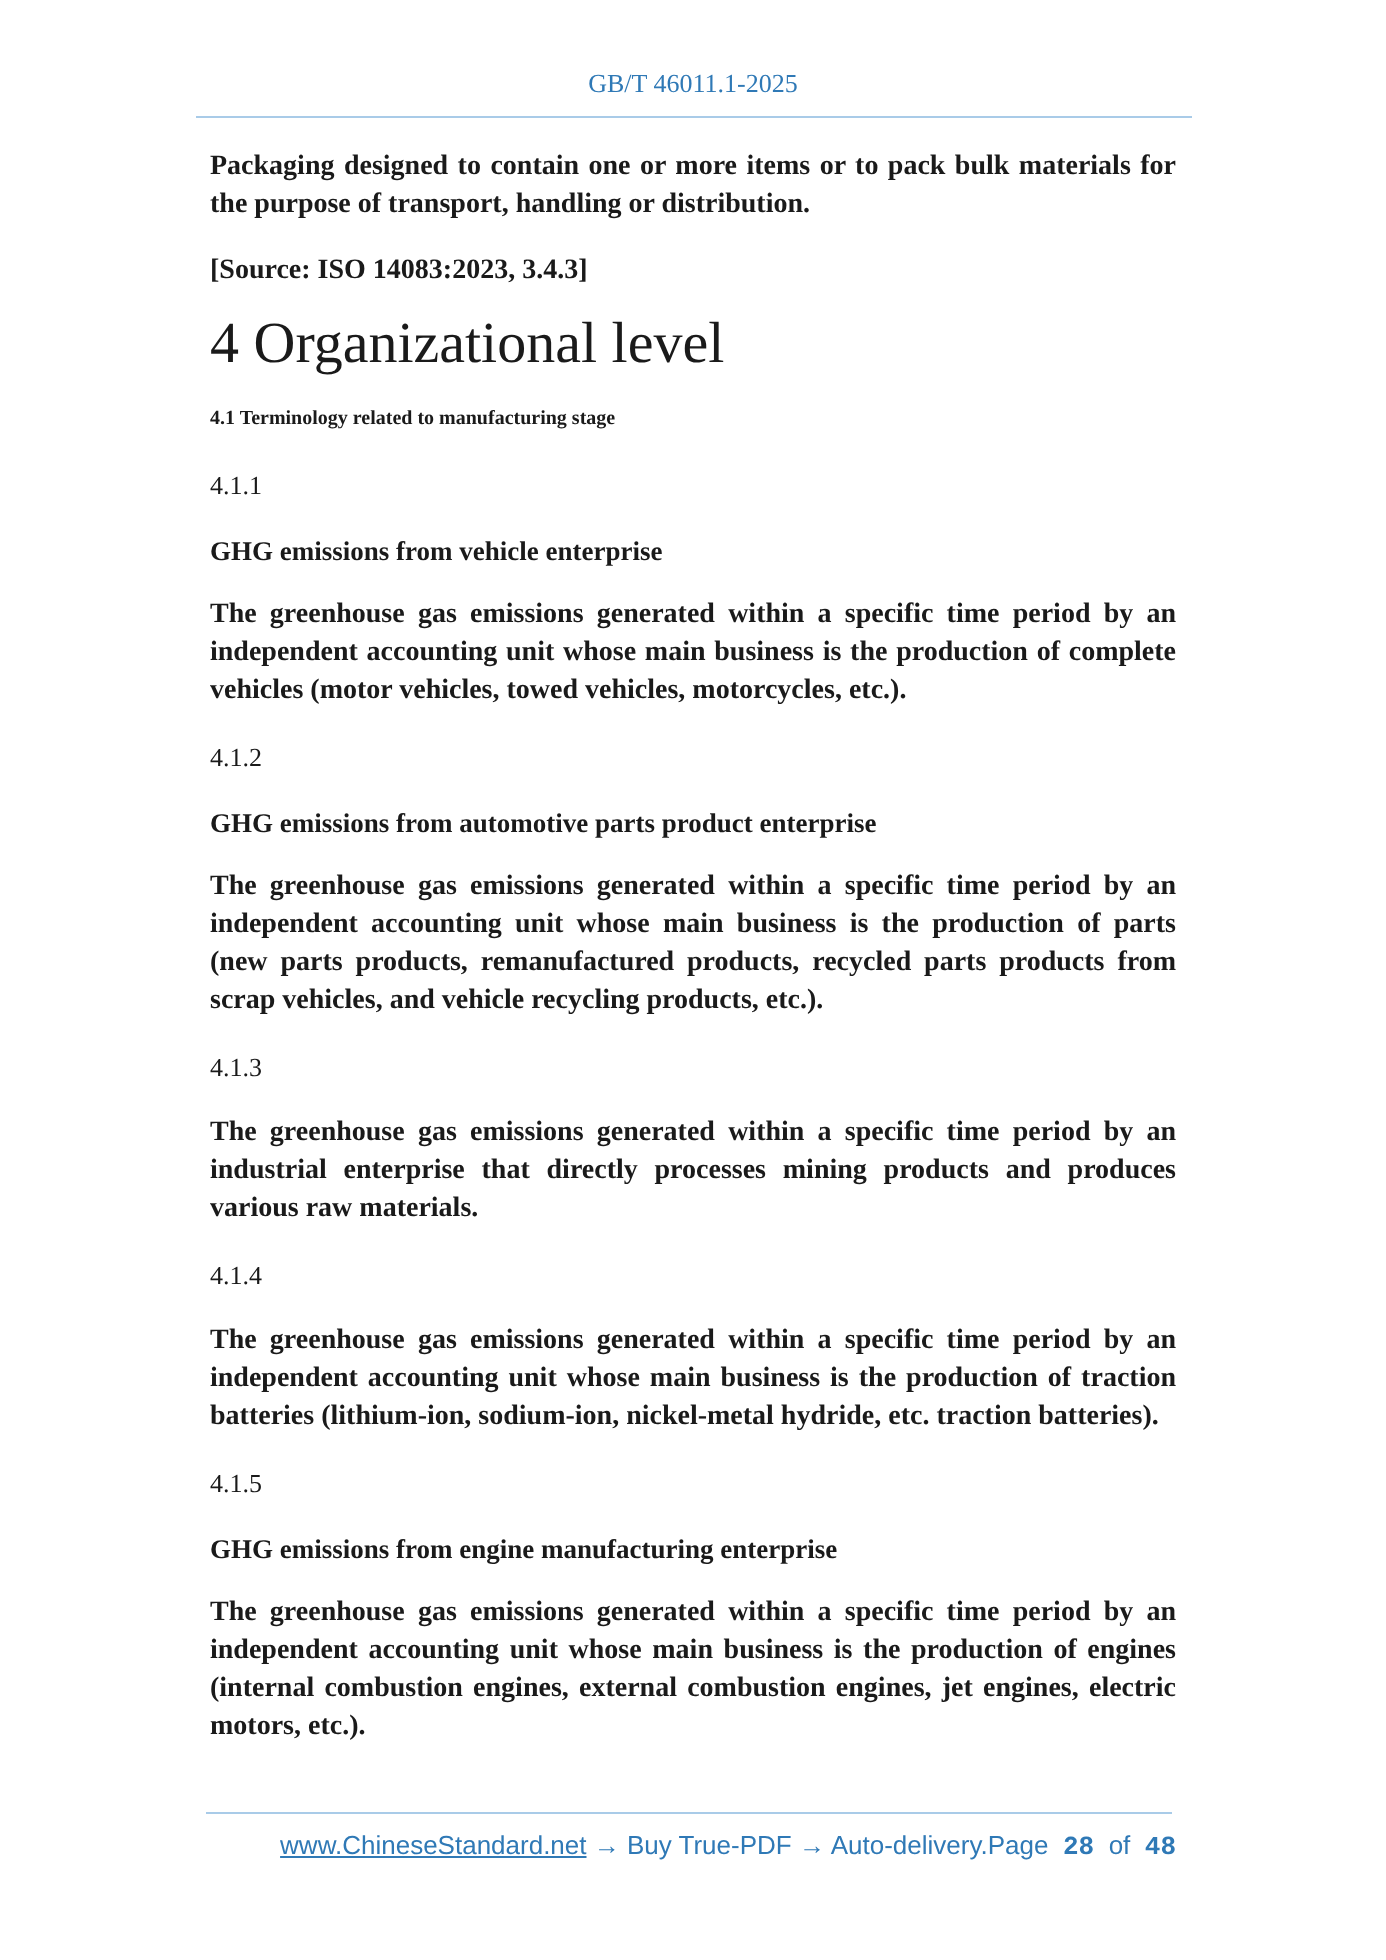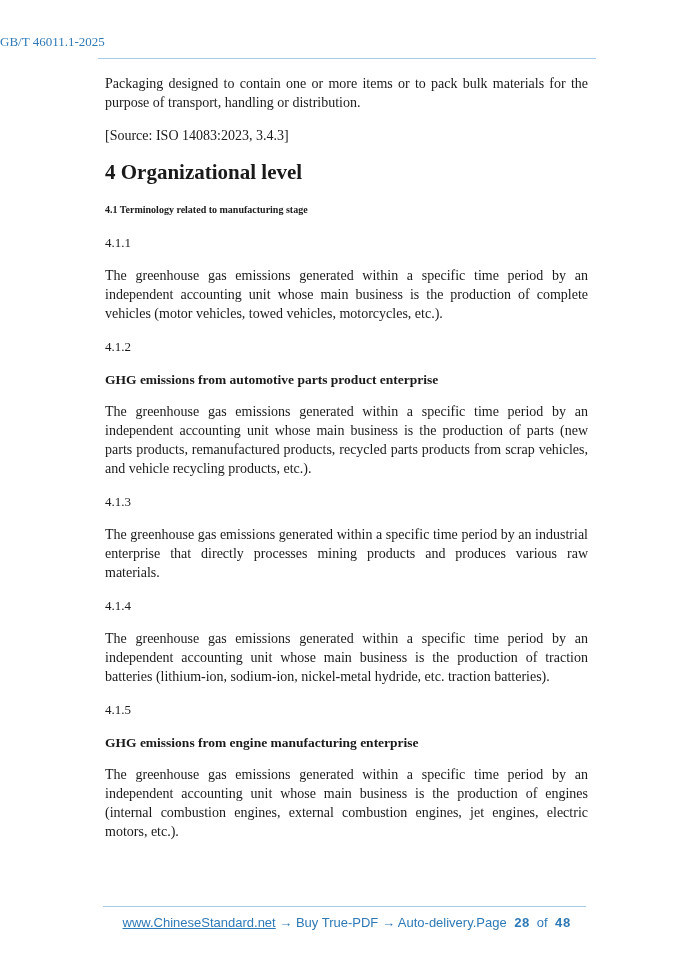--- a/index.html
+++ b/index.html
@@ -1,50 +1,51 @@
 <!DOCTYPE html>
 <html><head>
 <meta charset="utf-8">
 <style>
   html, body { margin: 0; padding: 0; background: #ffffff; }
   body { width: 693px; height: 980px; position: relative; overflow: hidden;
          font-family: "Liberation Serif", serif; color: #1a1a1a; }
-  .header { position: absolute; top: 34px; left: 0; width: 693px; text-align: left;
+  .header { position: absolute; top: 34px; left: 0; width: 693px; text-align: center;
             font-size: 13px; color: #2f79b6; }
   .header-rule { position: absolute; top: 58px; left: 98px; width: 498px; height: 0;
                  border-top: 1px solid #a9cbe8; }
   .content { position: absolute; top: 74px; left: 105px; width: 483px; }
-  .p { font-size: 14px; line-height: 19px; text-align: justify; margin: 0 0 14px 0; }
-  .h1 { font-size: 21px; font-weight: bold; margin: 8px 0 15px 0; line-height: 26px; }
+  .p { font-size: 14px; line-height: 19px; text-align: justify; margin: 0 0 14px 0; font-weight: bold; }
+  .h1 { font-size: 29px; font-weight: normal; margin: 8px 0 15px 0; line-height: 26px; }
   .h2 { font-size: 10px; font-weight: bold; margin: 0 0 14px 0; line-height: 19px; }
   .num { font-size: 13px; font-weight: normal; margin: 0 0 14px 0; line-height: 19px; }
   .term { font-size: 13.5px; font-weight: bold; margin: 0 0 13px 0; line-height: 19px; }
   .footer-rule { position: absolute; top: 906px; left: 103px; width: 483px; height: 0;
                  border-top: 1px solid #a9cbe8; }
   .footer { position: absolute; top: 915px; left: 105px; width: 483px;
             font-family: "Liberation Sans", sans-serif; font-size: 13px; color: #2f79b6;
-            display: flex; justify-content: center; }
+            display: flex; justify-content: flex-end; }
   .footer a { color: #2f79b6; text-decoration: underline; }
   .footer b { font-weight: bold; font-family: Liberation Mono, monospace; }
 </style>
 </head>
 <body>
 
 <div class="header">GB/T 46011.1-2025</div>
 <div class="header-rule"></div>
 
 <div class="content">
   <p class="p">Packaging designed to contain one or more items or to pack bulk materials for the purpose of transport, handling or distribution.</p>
   <p class="p">[Source: ISO 14083:2023, 3.4.3]</p>
 
   <div class="h1">4 Organizational level</div>
   <div class="h2">4.1 Terminology related to manufacturing stage</div>
 
   <div>
     <div class="num">4.1.1</div>
+    <div class="term">GHG emissions from vehicle enterprise</div>
     <p class="p">The greenhouse gas emissions generated within a specific time period by an independent accounting unit whose main business is the production of complete vehicles (motor vehicles, towed vehicles, motorcycles, etc.).</p>
   </div>
   <div>
     <div class="num">4.1.2</div>
     <div class="term">GHG emissions from automotive parts product enterprise</div>
     <p class="p">The greenhouse gas emissions generated within a specific time period by an independent accounting unit whose main business is the production of parts (new parts products, remanufactured products, recycled parts products from scrap vehicles, and vehicle recycling products, etc.).</p>
   </div>
   <div>
     <div class="num">4.1.3</div>
     <p class="p">The greenhouse gas emissions generated within a specific time period by an industrial enterprise that directly processes mining products and produces various raw materials.</p>

